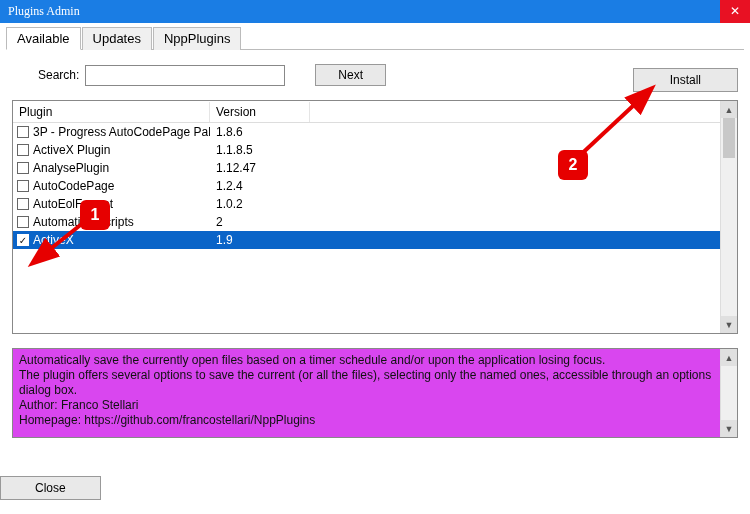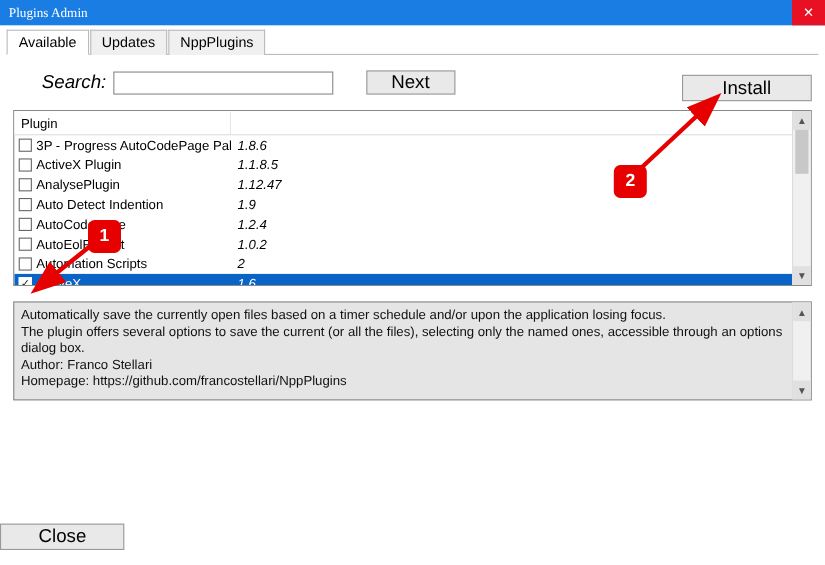--- a/index.html
+++ b/index.html
@@ -57,48 +57,48 @@
   .content {
     padding: 14px 6px 6px 6px;
   }
   .search-row {
     display: flex;
     align-items: center;
     gap: 6px;
     margin-bottom: 14px;
     padding-left: 32px;
   }
-  .search-label { font-size: 17px; font-style: italic; }
+  .search-label { font-size: 12px; }
   .search-input {
     width: 200px;
     height: 21px;
     border: 1px solid #888;
     padding: 2px 4px;
     font-size: 12px;
   }
   .btn {
     height: 22px;
     border: 1px solid #999;
     background: #e9e9e9;
-    font-size: 17px;
+    font-size: 12px;
     padding: 0 22px;
     cursor: pointer;
   }
   .install-btn {
     position: absolute;
     right: 12px;
     top: 68px;
     padding: 0 36px;
     height: 24px;
   }
   .table-wrap {
     border: 1px solid #888;
     margin: 0 6px;
     position: relative;
-    height: 160px;
+    height: 234px;
     display: flex;
     background: #fff;
   }
   .table-area { flex: 1; overflow: hidden; }
   .table-header {
     display: flex;
     background: #fff;
     border-bottom: 1px solid #ddd;
     height: 22px;
     align-items: center;
@@ -126,21 +126,20 @@
     display: flex;
     align-items: center;
     padding-left: 4px;
     gap: 4px;
     white-space: nowrap;
     overflow: hidden;
   }
   .cell-version {
     width: 100px;
     padding-left: 6px;
-    font-style: italic;
   }
   .chk {
     width: 12px;
     height: 12px;
     border: 1px solid #666;
     background: #fff;
     flex-shrink: 0;
     display: inline-flex;
     align-items: center;
     justify-content: center;
@@ -169,21 +168,21 @@
   .scroll-thumb {
     position: absolute;
     left: 2px; right: 2px;
     background: #c8c8c8;
   }
   .desc-wrap {
     border: 1px solid #888;
     margin: 14px 6px 0 6px;
     height: 90px;
     display: flex;
-    background: #e5e5e5;
+    background: #d946ef;
   }
   .desc-text {
     flex: 1;
     padding: 4px 6px;
     font-size: 12px;
     line-height: 1.25;
     color: #111;
     overflow: hidden;
   }
   .close-row {
@@ -237,20 +236,21 @@
     <div style="width:18px"></div>
     <button class="btn">Next</button>
   </div>
 
   <button class="btn install-btn">Install</button>
 
   <div class="table-wrap">
     <div class="table-area">
       <div class="table-header">
         <div class="th col-plugin">Plugin</div>
+        <div class="th col-version">Version</div>
       </div>
       <div class="tbody" id="tbody">
           <div class="row">
             <div class="cell-plugin">
               <span class="chk"></span>
               <span>3P - Progress AutoCodePage Pal</span>
             </div>
             <div class="cell-version">1.8.6</div>
           </div>
           <div class="row">
@@ -263,27 +263,20 @@
           <div class="row">
             <div class="cell-plugin">
               <span class="chk"></span>
               <span>AnalysePlugin</span>
             </div>
             <div class="cell-version">1.12.47</div>
           </div>
           <div class="row">
             <div class="cell-plugin">
               <span class="chk"></span>
-              <span>Auto Detect Indention</span>
-            </div>
-            <div class="cell-version">1.9</div>
-          </div>
-          <div class="row">
-            <div class="cell-plugin">
-              <span class="chk"></span>
               <span>AutoCodePage</span>
             </div>
             <div class="cell-version">1.2.4</div>
           </div>
           <div class="row">
             <div class="cell-plugin">
               <span class="chk"></span>
               <span>AutoEolFormat</span>
             </div>
             <div class="cell-version">1.0.2</div>
@@ -293,21 +286,21 @@
               <span class="chk"></span>
               <span>Automation Scripts</span>
             </div>
             <div class="cell-version">2</div>
           </div>
           <div class="row selected">
             <div class="cell-plugin">
               <span class="chk">✓</span>
               <span>ActiveX</span>
             </div>
-            <div class="cell-version">1.6</div>
+            <div class="cell-version">1.9</div>
           </div>
         </div>
     </div>
     <div class="scrollbar">
       <div class="scroll-btn">▲</div>
       <div class="scroll-track">
         <div class="scroll-thumb" style="top:0;height:40px"></div>
       </div>
       <div class="scroll-btn">▼</div>
     </div>

